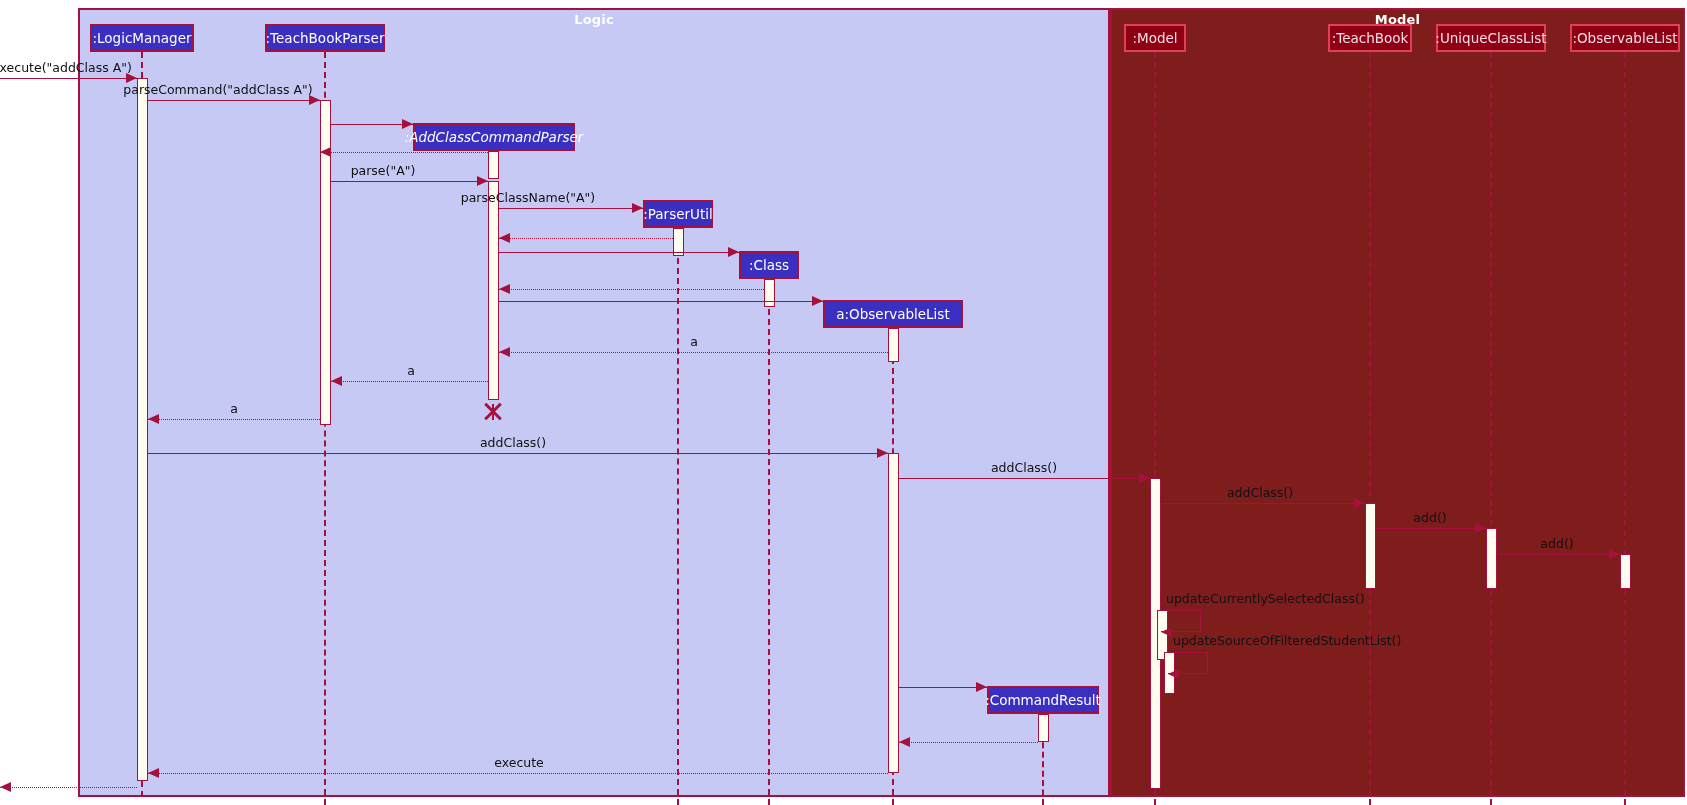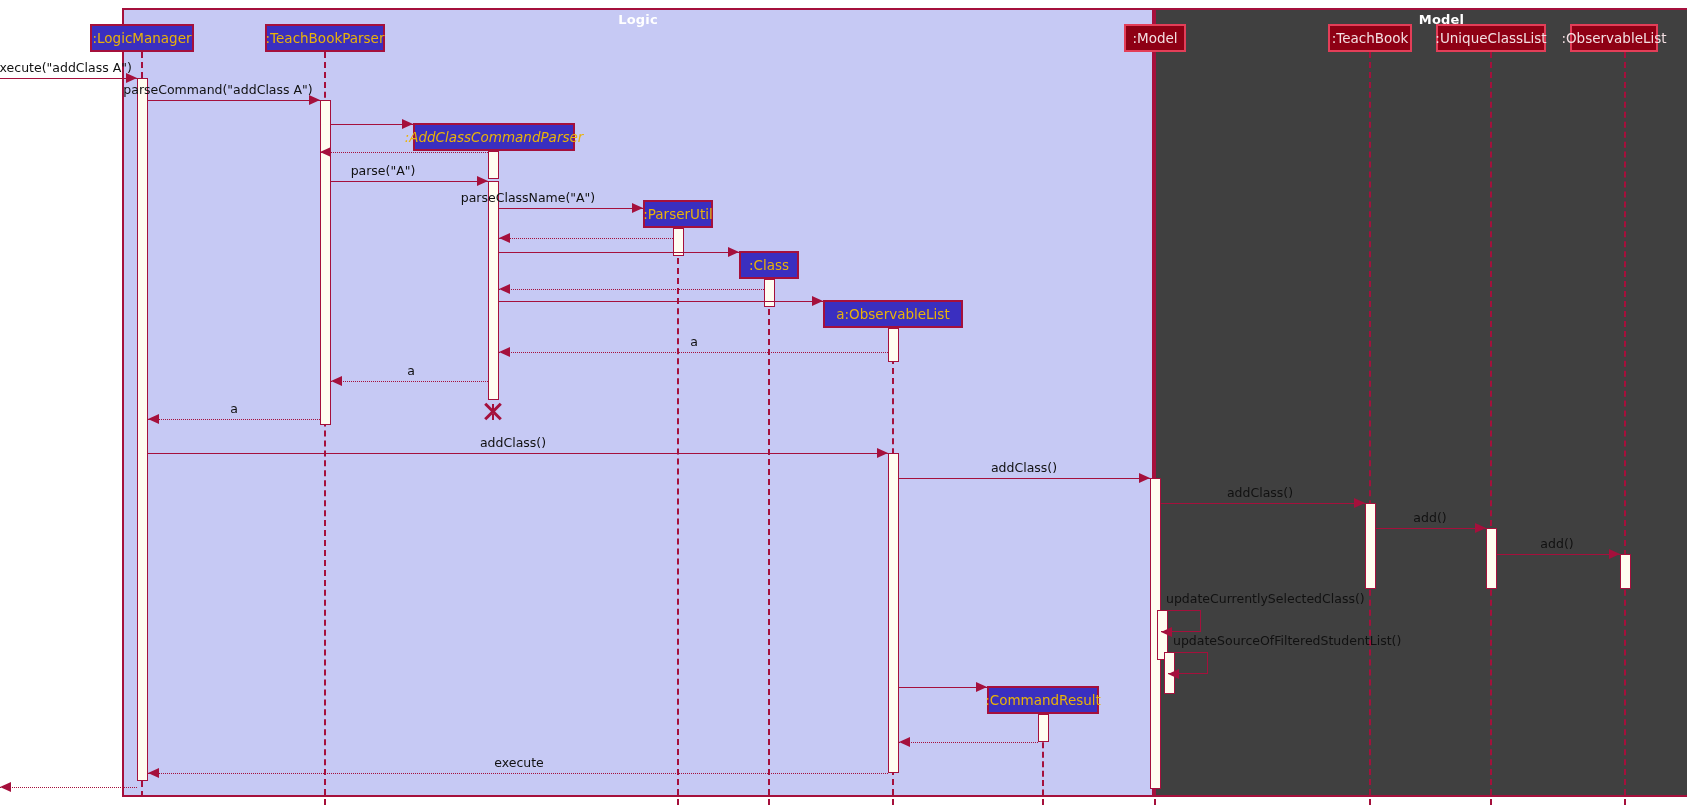--- a/index.html
+++ b/index.html
@@ -1,32 +1,32 @@
 <!DOCTYPE html>
 <html><head>
 <meta charset="utf-8">
 <style>
   html,body{margin:0;padding:0;background:#ffffff;}
   body{width:1687px;height:805px;position:relative;overflow:hidden;
        font-family:"DejaVu Sans","Liberation Sans",sans-serif;}
   #canvas{position:absolute;left:0;top:0;width:1687px;height:805px;}
 
   
-  .frame{position:absolute;border:2px solid #a5103c;box-sizing:border-box;margin-left:44px;}
+  .frame{position:absolute;border:2px solid #a5103c;box-sizing:border-box;}
   .frame-title{position:absolute;top:2px;left:0;right:0;text-align:center;
                font-size:13px;font-weight:bold;color:#ffffff;letter-spacing:.2px;}
   #frame-logic{background:#c6c9f4;}
-  #frame-model{background:#404040;}
+  #frame-model{background:#7f1d1d;}
 
   
   .lifeline{position:absolute;width:0;border-left:2px dashed #a5103c;}
 
   
   .part{position:absolute;box-sizing:border-box;display:flex;align-items:center;
-        justify-content:center;font-size:13.5px;color:#eab308;white-space:nowrap;
+        justify-content:center;font-size:13.5px;color:#ffffff;white-space:nowrap;
         padding:0 9px;height:28px;}
   .part.logic{background:#3a2fc0;border:2px solid #a5103c;}
   .part.model{background:#8e0014;border:2px solid #e33e58;color:#f3dfe2;}
 
   
   .act{position:absolute;width:11px;background:#fffdf0;border:1.5px solid #a5103c;
        box-sizing:border-box;}
 
   
   .msg{position:absolute;height:0;border-top:1.6px solid #a5103c;}
@@ -75,21 +75,21 @@
     <div class="part logic" style="left: 90px; top: 24px; width: 104px;">:LogicManager</div>
     <div class="part logic" style="left: 265px; top: 24px; width: 120px;">:TeachBookParser</div>
     <div class="part logic" style="left: 413px; top: 123px; width: 162px; font-style: italic;">:AddClassCommandParser</div>
     <div class="part logic" style="left: 643px; top: 200px; width: 70px;">:ParserUtil</div>
     <div class="part logic" style="left: 739px; top: 251px; width: 60px;">:Class</div>
     <div class="part logic" style="left: 823px; top: 300px; width: 140px;">a:ObservableList</div>
     <div class="part logic" style="left: 987px; top: 686px; width: 112px;">:CommandResult</div>
     <div class="part model" style="left: 1124px; top: 24px; width: 62px;">:Model</div>
     <div class="part model" style="left: 1328px; top: 24px; width: 84px;">:TeachBook</div>
     <div class="part model" style="left: 1436px; top: 24px; width: 110px;">:UniqueClassList</div>
-    <div class="part model" style="left: 1570px; top: 24px; width: 88px;">:ObservableList</div>
+    <div class="part model" style="left: 1570px; top: 24px; width: 110px;">:ObservableList</div>
     <div class="act" style="left: 137px; top: 78px; height: 703px;"></div>
     <div class="act" style="left: 320px; top: 100px; height: 325px;"></div>
     <div class="act" style="left: 488px; top: 151px; height: 28px;"></div>
     <div class="act" style="left: 488px; top: 181px; height: 219px;"></div>
     <div class="act" style="left: 673px; top: 228px; height: 28px;"></div>
     <div class="act" style="left: 764px; top: 279px; height: 28px;"></div>
     <div class="act" style="left: 888px; top: 328px; height: 34px;"></div>
     <div class="act" style="left: 888px; top: 453px; height: 320px;"></div>
     <div class="act" style="left: 1038px; top: 714px; height: 28px;"></div>
     <div class="act" style="left: 1150px; top: 478px; height: 311px;"></div>

